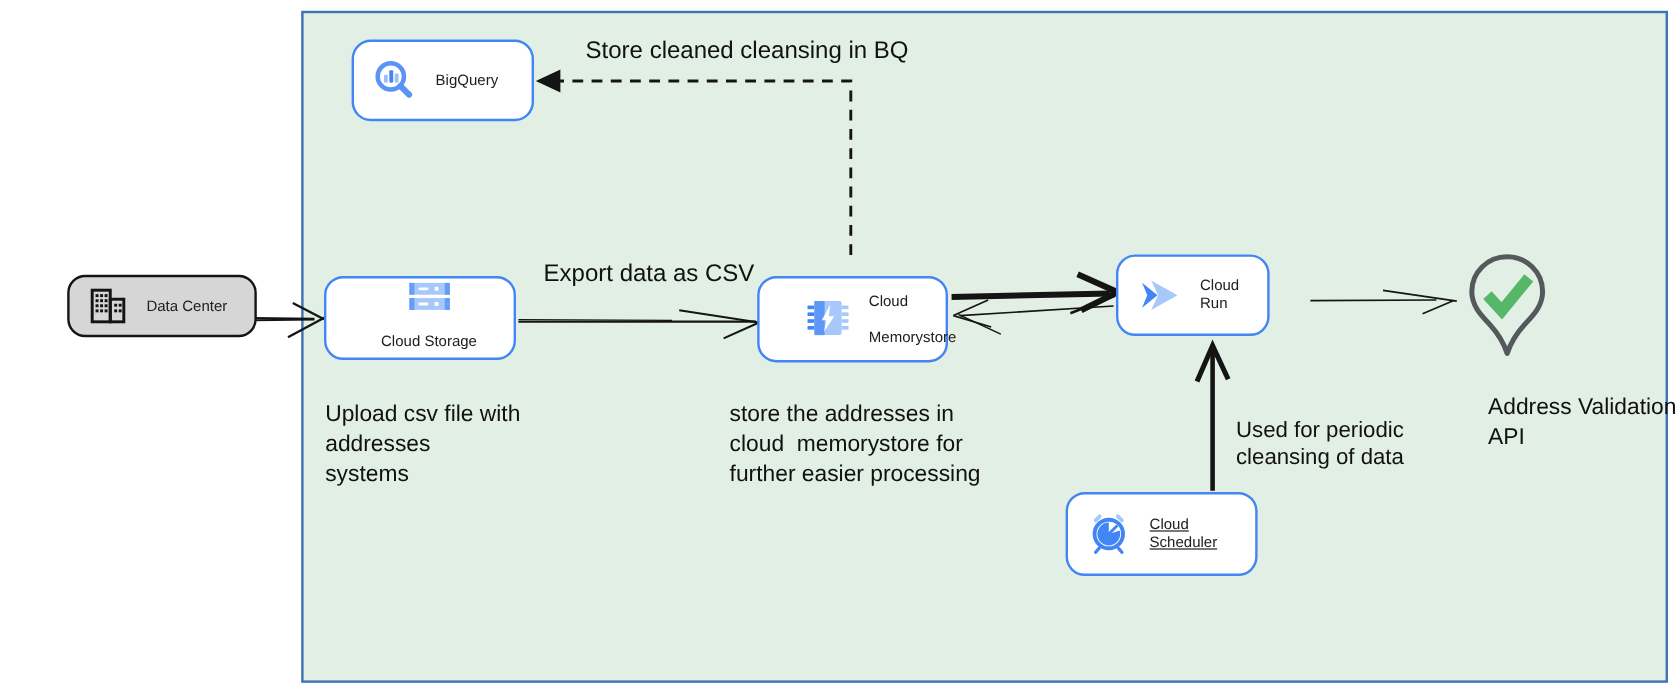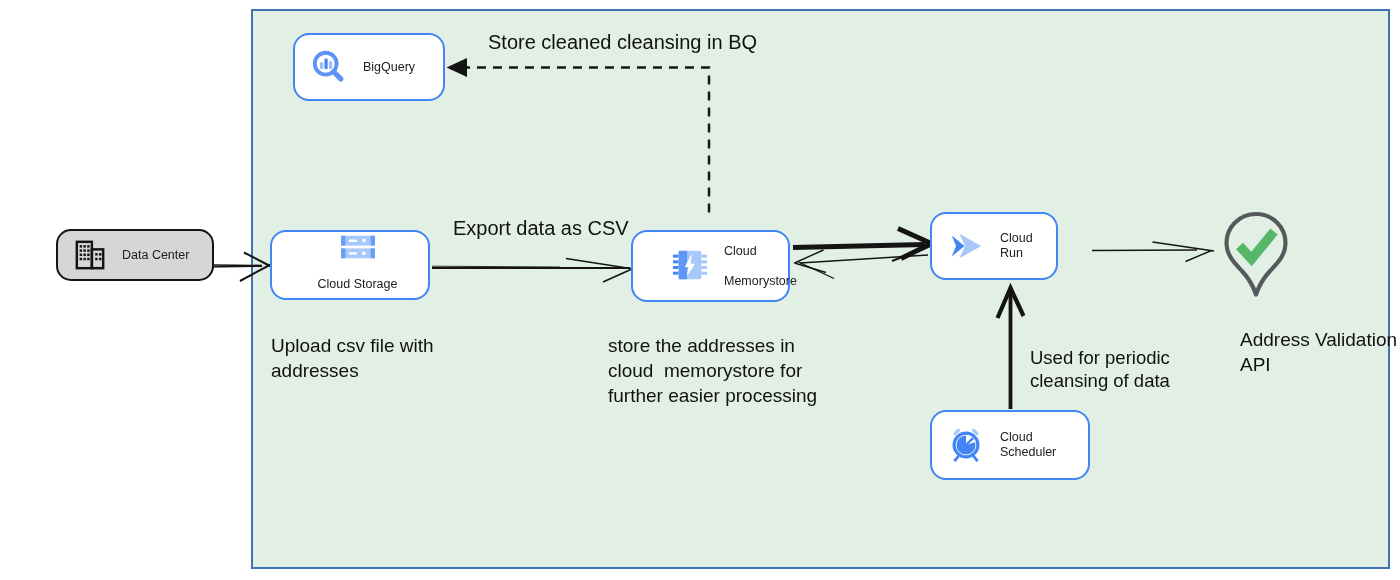--- a/index.html
+++ b/index.html
@@ -155,21 +155,21 @@
   </div>
 
   <div class="node" style="left:930px;top:212px;width:128px;height:68px;">
     <svg class="icon" width="38" height="30" viewBox="0 0 40 30">
       <polygon points="13,2 36,15 13,28 19,15" fill="#a6c8fa"></polygon>
       <polygon points="5,4 18.5,15 5,26 9.5,15" fill="#4285f4"></polygon>
     </svg>
     <span class="nlabel">Cloud Run</span>
   </div>
 
-  <div class="node" style="left:930px;top:410px;width:160px;height:70px;">
+  <div class="node" style="left:888px;top:410px;width:160px;height:70px;text-decoration:underline;">
     <svg class="icon" width="38" height="38" viewBox="0 0 40 40">
       <line x1="8.5" y1="8" x2="12" y2="4.5" stroke="#a6c8fa" stroke-width="3.4" stroke-linecap="round"></line>
       <line x1="31.5" y1="8" x2="28" y2="4.5" stroke="#a6c8fa" stroke-width="3.4" stroke-linecap="round"></line>
       <line x1="11.5" y1="32.5" x2="8.5" y2="36" stroke="#4285f4" stroke-width="3" stroke-linecap="round"></line>
       <line x1="28.5" y1="32.5" x2="31.5" y2="36" stroke="#4285f4" stroke-width="3" stroke-linecap="round"></line>
       <circle cx="20" cy="20" r="12.5" fill="#ffffff" stroke="#4285f4" stroke-width="3.4"></circle>
       <circle cx="20" cy="20" r="10" fill="#4285f4"></circle>
       <path d="M20,20 L20,9.5 A10.5,10.5 0 0 1 30.3,16.8 Z" fill="#ffffff"></path>
       <line x1="20" y1="20" x2="26.8" y2="13.2" stroke="#4285f4" stroke-width="2.6" stroke-linecap="round"></line>
     </svg>
@@ -190,20 +190,21 @@
   <div class="edge-label" style="left:488px;top:31px;">Store cleaned cleansing in BQ</div>
   <div class="edge-label" style="left:453px;top:217px;">Export data as CSV</div>
   <div class="ann ann-small" style="left:1030px;top:346px;">
     <div>Used for periodic</div>
     <div>cleansing of data</div>
   </div>
 
   <div class="ann" style="left:271px;top:333px;">
     <div>Upload csv file with</div>
     <div>addresses</div>
+    <div>systems</div>
   </div>
   <div class="ann" style="left:608px;top:333px;">
     <div>store the addresses in</div>
     <div>cloud  memorystore for</div>
     <div>further easier processing</div>
   </div>
 
 </div>
 
 </body></html>

